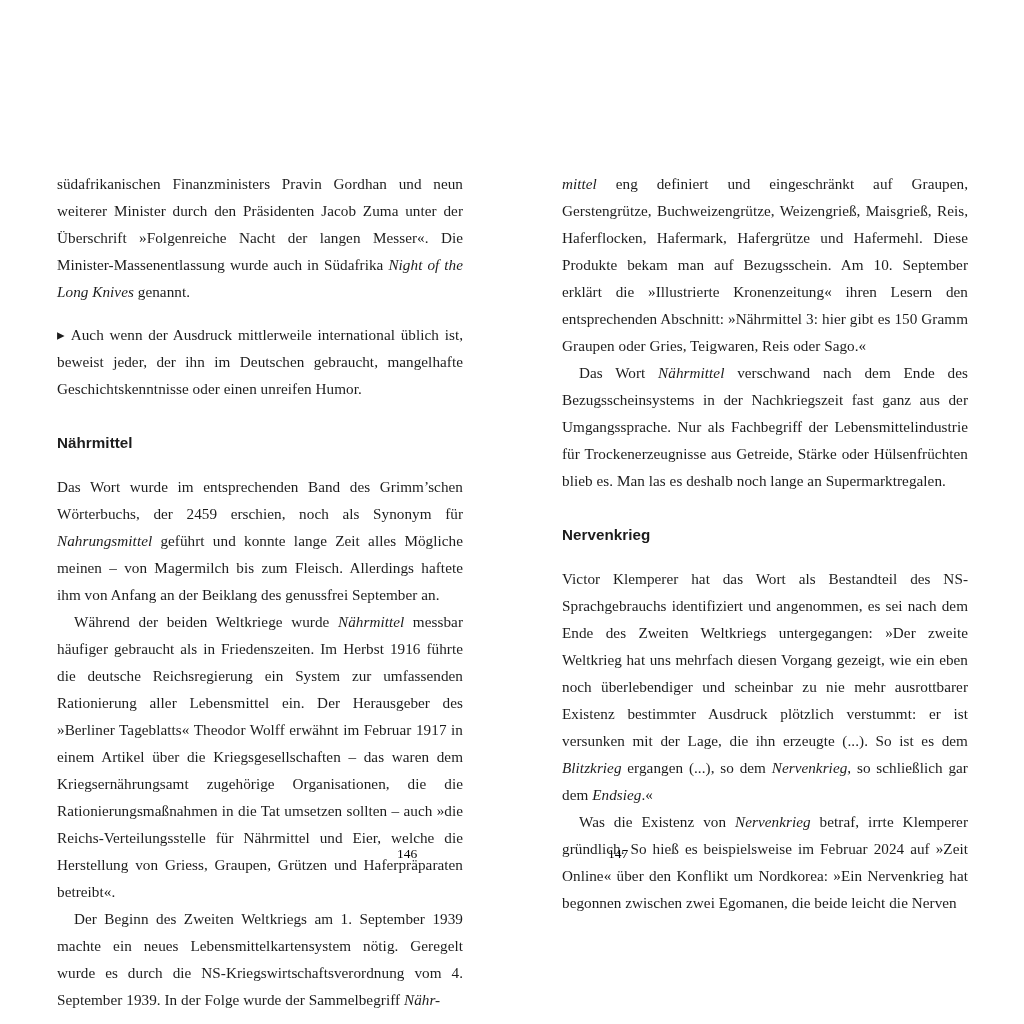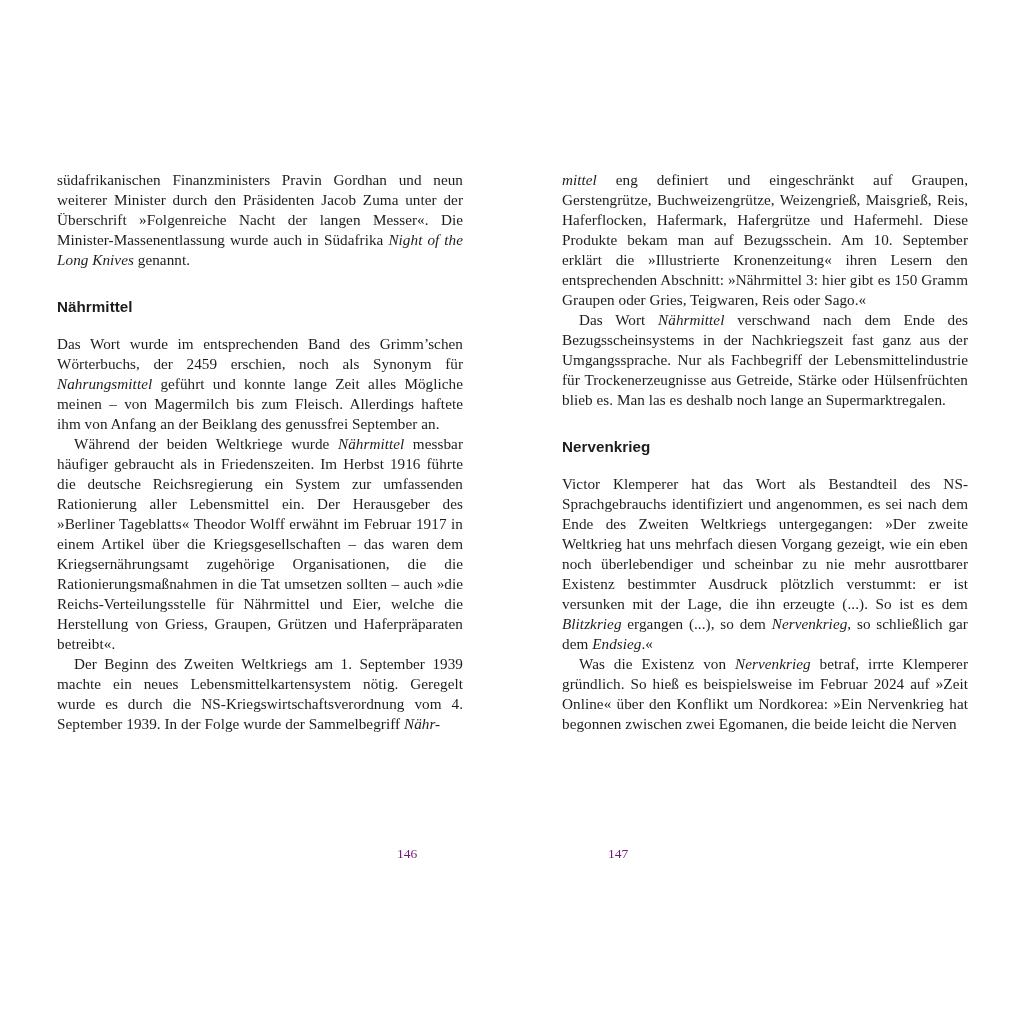--- a/index.html
+++ b/index.html
@@ -15,21 +15,21 @@
   }
   .page { position: absolute; top: 0; height: 1024px; width: 512px; }
   .page-left  { left: 0; }
   .page-right { left: 512px; }
 
   .column {
     position: absolute;
     top: 170px;
     width: 406px;
     font-size: 15.2px;
-    line-height: 20px;
+    line-height: 27px;
     text-align: justify;
     letter-spacing: 0.05px;
   }
   .page-left  .column { left: 57px; }
   .page-right .column { left: 50px; }
 
   .para { text-align: justify; }
   .para.indent { text-indent: 17px; }
 
   .comment { margin-top: 16px; text-align: justify; }
@@ -44,33 +44,34 @@
 
   .it { font-style: italic; margin-top: 47px; }
   .marker { padding-right: 6px; }
 
   .folio {
     position: absolute;
     top: 846px;
     width: 60px;
     text-align: center;
     font-size: 13.5px;
-    color: #701a75;
+    color: #000000;
   }
   .folio-left  { left: 377px; }
   .folio-right { left: 588px; }
 </style>
 </head>
 <body>
 
 <div class="spread">
 
   <div class="page page-left">
     <div class="column">
         <div class="para"><span>südafrikanischen Finanzministers Pravin Gordhan und neun weiterer Minister durch den Präsidenten Jacob Zuma unter der Überschrift »Folgenreiche Nacht der langen Messer«. Die Minister-Massenentlassung wurde auch in Südafrika </span><span class="it">Night of the Long Knives</span><span> genannt.</span></div>
+        <div class="comment"><span class="marker">▸</span><span>Auch wenn der Ausdruck mittlerweile international üblich ist, beweist jeder, der ihn im Deutschen gebraucht, mangelhafte Geschichtskenntnisse oder einen unreifen Humor.</span></div>
         <div class="heading"><span>Nährmittel</span></div>
         <div class="para"><span>Das Wort wurde im entsprechenden Band des Grimm’schen Wörterbuchs, der 2459 erschien, noch als Synonym für </span><span class="it">Nahrungsmittel</span><span> geführt und konnte lange Zeit alles Mögliche meinen – von Magermilch bis zum Fleisch. Allerdings haftete ihm von Anfang an der Beiklang des genussfrei September an.</span></div>
         <div class="para indent"><span>Während der beiden Weltkriege wurde </span><span class="it">Nährmittel</span><span> messbar häufiger gebraucht als in Friedenszeiten. Im Herbst 1916 führte die deutsche Reichsregierung ein System zur umfassenden Rationierung aller Lebensmittel ein. Der Herausgeber des »Berliner Tageblatts« Theodor Wolff erwähnt im Februar 1917 in einem Artikel über die Kriegsgesellschaften – das waren dem Kriegsernährungsamt zugehörige Organisationen, die die Rationierungsmaßnahmen in die Tat umsetzen sollten – auch »die Reichs-Verteilungsstelle für Nährmittel und Eier, welche die Herstellung von Griess, Graupen, Grützen und Haferpräparaten betreibt«.</span></div>
         <div class="para indent"><span>Der Beginn des Zweiten Weltkriegs am 1. September 1939 machte ein neues Lebensmittelkartensystem nötig. Geregelt wurde es durch die NS-Kriegswirtschaftsverordnung vom 4. September 1939. In der Folge wurde der Sammelbegriff </span><span class="it">Nähr-</span></div>
       </div>
   </div>
 
   <div class="page page-right">
     <div class="column">
         <div class="para"><span class="it">mittel</span><span> eng definiert und eingeschränkt auf Graupen, Gerstengrütze, Buchweizengrütze, Weizengrieß, Maisgrieß, Reis, Haferflocken, Hafermark, Hafergrütze und Hafermehl. Diese Produkte bekam man auf Bezugsschein. Am 10. September erklärt die »Illustrierte Kronenzeitung« ihren Lesern den entsprechenden Abschnitt: »Nährmittel 3: hier gibt es 150 Gramm Graupen oder Gries, Teigwaren, Reis oder Sago.«</span></div>

